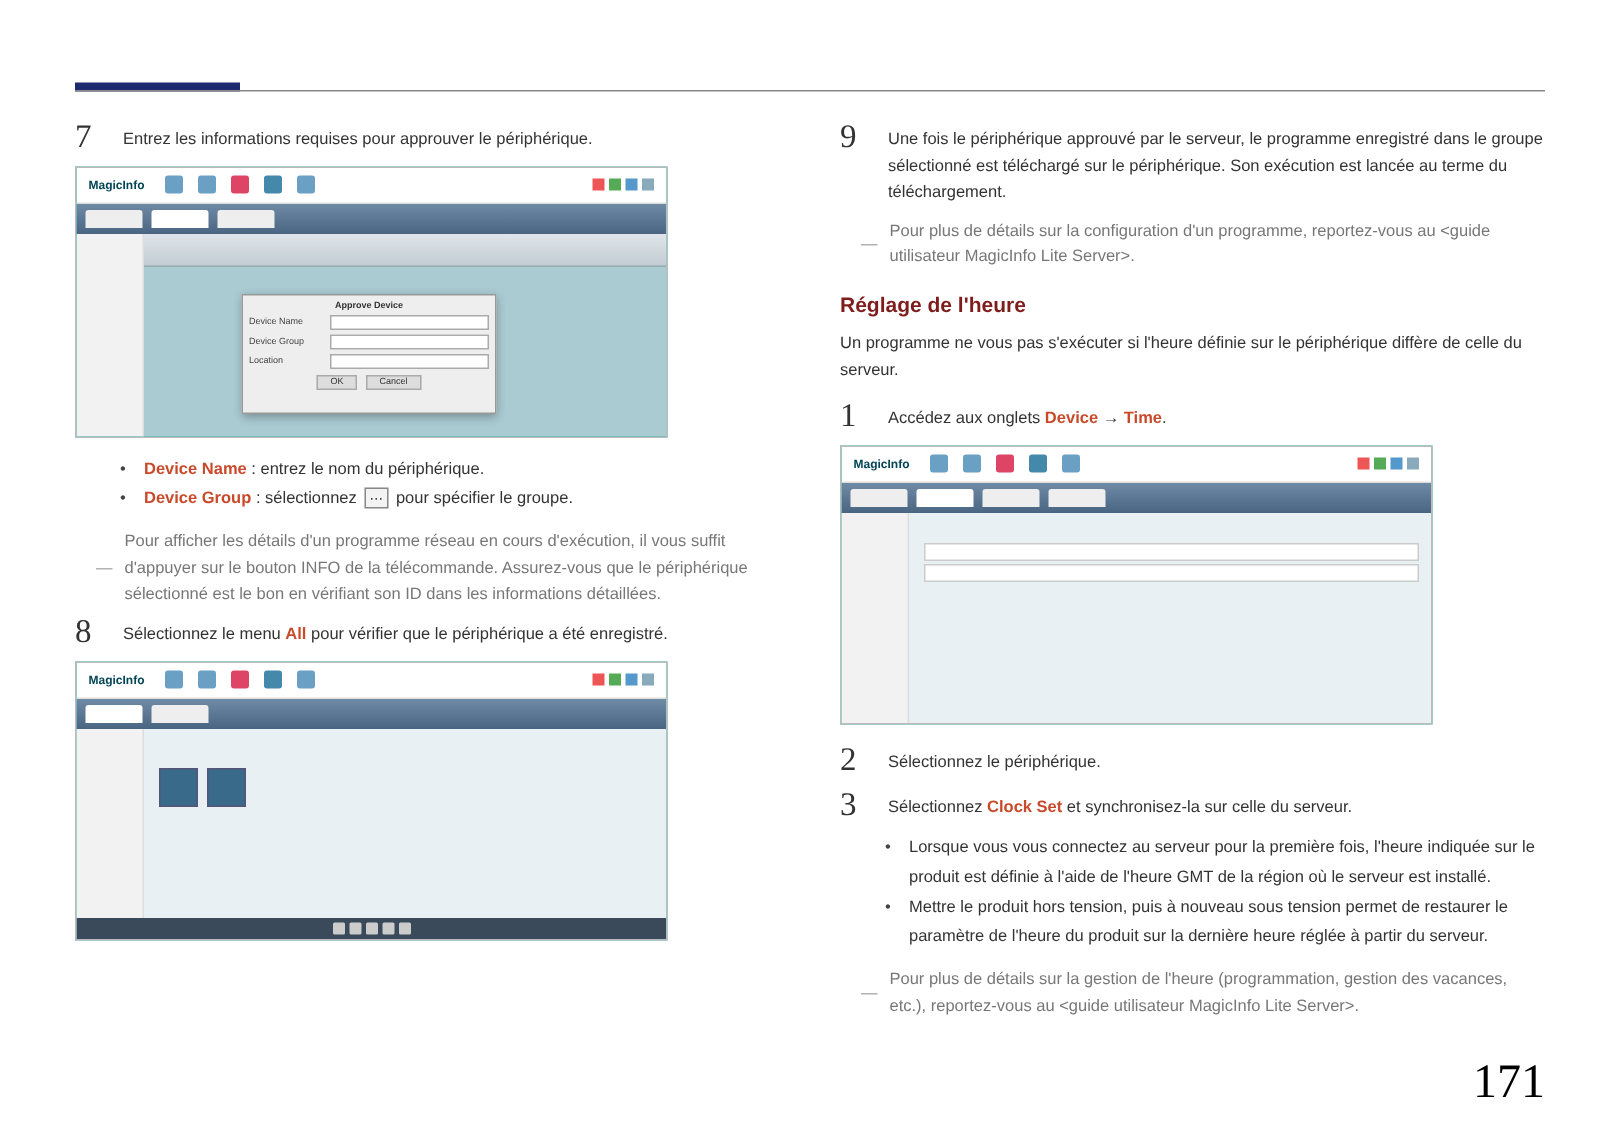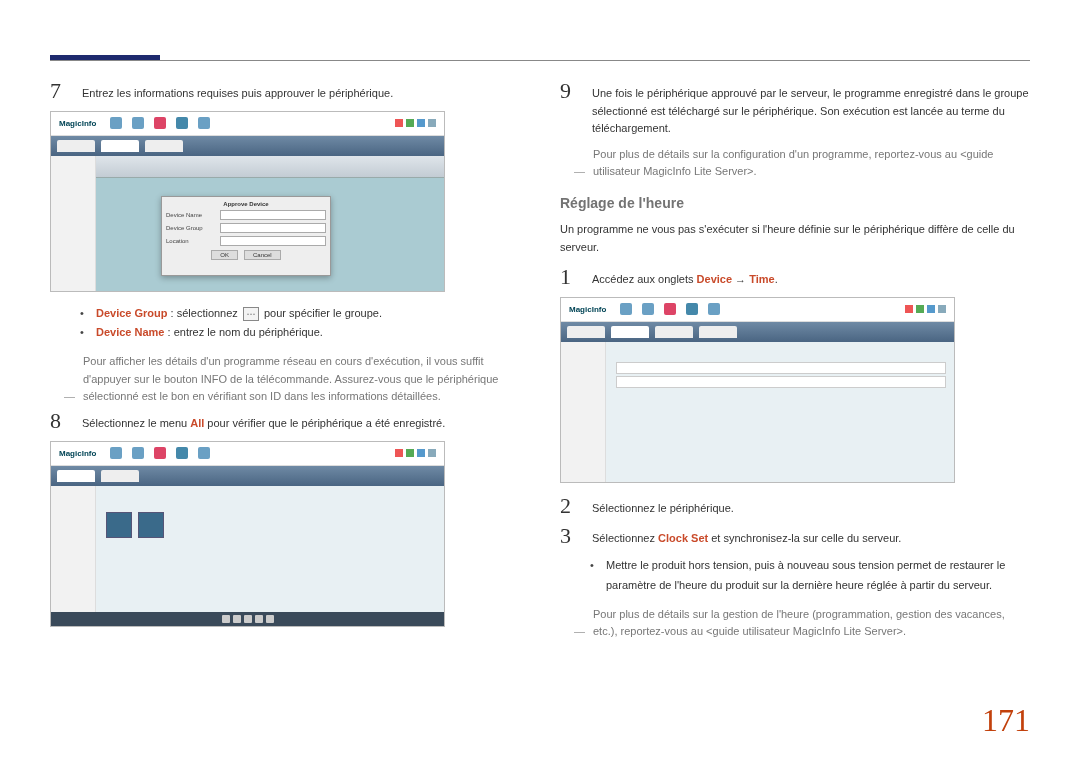--- a/index.html
+++ b/index.html
@@ -117,58 +117,58 @@
   .shot2 .bottom { position:absolute; bottom:0; left:0; right:0; height:14px; background:#3a4a5a; display:flex; justify-content:center; align-items:center; gap:3px;}
   .shot2 .bottom span{width:8px;height:8px;background:#ccc;border-radius:1px;}
   .shot3 .shot-body { height: 160px; background:#e8f0f3;}
   .shot3 .rowline { position:absolute; left:55px; top:40px; right:8px; height:12px; background:#fff; border:1px solid #ccc;}
   .shot3 .rowline2 { top:54px; }
   .bullet-list { margin: 4px 0 10px 30px; }
   .bullet-list li { list-style: none; position: relative; padding-left: 16px; line-height:1.8; }
   .bullet-list li::before { content:"•"; position:absolute; left:0; color:#444;}
   .emph { color: #c94a2a; font-weight: bold; }
   .note {
-    display: flex; align-items:flex-end; gap:8px; margin:4px 0 4px 14px;
+    display: flex; align-items:center; gap:8px; margin:4px 0 4px 14px;
     color: #777; line-height:1.6;
   }
   .note::before {
     content:"―"; color:#999; flex-shrink:0;
   }
   .icon-box {
     display:inline-flex; width:16px; height:14px; border:1px solid #888; background:#f3f3f3;
     align-items:center; justify-content:center; font-size:9px; vertical-align:middle; margin:0 2px;
   }
   .icon-box::after { content:"⋯";}
   h3.section {
-    font-size: 14px; font-weight:bold; color:#737373; margin: 14px 0 10px 0;
+    font-size: 14px; font-weight:bold; color:#7f1d1d; margin: 14px 0 10px 0;
   }
   .sub { line-height:1.6; margin-bottom:10px;}
   .page-num {
     position:absolute; bottom:24px; right:50px;
-    font-size: 32px; color:#c2410c; font-family: Georgia, serif; font-weight:300;
+    font-size: 32px; color:#000000; font-family: Georgia, serif; font-weight:300;
   }
   .shot-right-icons { margin-left:auto; display:flex; gap:3px;}
   .shot-right-icons i{ width:8px;height:8px; background:#8ab; display:inline-block;}
   .shot-right-icons i:nth-child(1){background:#e55;}
   .shot-right-icons i:nth-child(2){background:#5a5;}
   .shot-right-icons i:nth-child(3){background:#59c;}
 </style>
 </head>
 <body>
 
 <div class="header-accent"></div>
 <div class="header-line"></div>
 
 <div class="columns">
 
   <div class="col">
 
     <div class="step">
       <div class="step-num">7</div>
-      <div class="step-body">Entrez les informations requises puis approuver le périphérique.</div>
+      <div class="step-body">Entrez les informations requises pour approuver le périphérique.</div>
     </div>
 
     <div class="screenshot shot1">
       <div class="shot-top">
         <span class="shot-logo">MagicInfo</span>
         <span class="shot-icons">
           <span></span>
           <span></span>
           <span></span>
           <span></span>
@@ -205,22 +205,22 @@
             </div>
           <div class="btns">
             <span>OK</span>
             <span>Cancel</span>
           </div>
         </div>
       </div>
     </div>
 
     <ul class="bullet-list">
+      <li><span class="emph">Device Name</span><span> : entrez le nom du périphérique.</span></li>
       <li><span class="emph">Device Group</span><span> : sélectionnez </span><span class="icon-box"></span><span> pour spécifier le groupe.</span></li>
-      <li><span class="emph">Device Name</span><span> : entrez le nom du périphérique.</span></li>
     </ul>
 
     <div class="note">
         <span>Pour afficher les détails d'un programme réseau en cours d'exécution, il vous suffit d'appuyer sur le bouton INFO de la télécommande. Assurez-vous que le périphérique sélectionné est le bon en vérifiant son ID dans les informations détaillées.</span>
       </div>
 
     <div class="step">
       <div class="step-num">8</div>
       <div class="step-body">
         <span>Sélectionnez le menu </span><span class="emph">All</span><span> pour vérifier que le périphérique a été enregistré.</span>
@@ -323,20 +323,21 @@
     </div>
 
     <div class="step">
       <div class="step-num">3</div>
       <div class="step-body">
         <span>Sélectionnez </span><span class="emph">Clock Set</span><span> et synchronisez-la sur celle du serveur.</span>
       </div>
     </div>
 
     <ul class="bullet-list">
+      <li>Lorsque vous vous connectez au serveur pour la première fois, l'heure indiquée sur le produit est définie à l'aide de l'heure GMT de la région où le serveur est installé.</li>
       <li>Mettre le produit hors tension, puis à nouveau sous tension permet de restaurer le paramètre de l'heure du produit sur la dernière heure réglée à partir du serveur.</li>
     </ul>
 
     <div class="note">
         <span>Pour plus de détails sur la gestion de l'heure (programmation, gestion des vacances, etc.), reportez-vous au &lt;guide utilisateur MagicInfo Lite Server&gt;.</span>
       </div>
 
   </div>
 </div>
 

